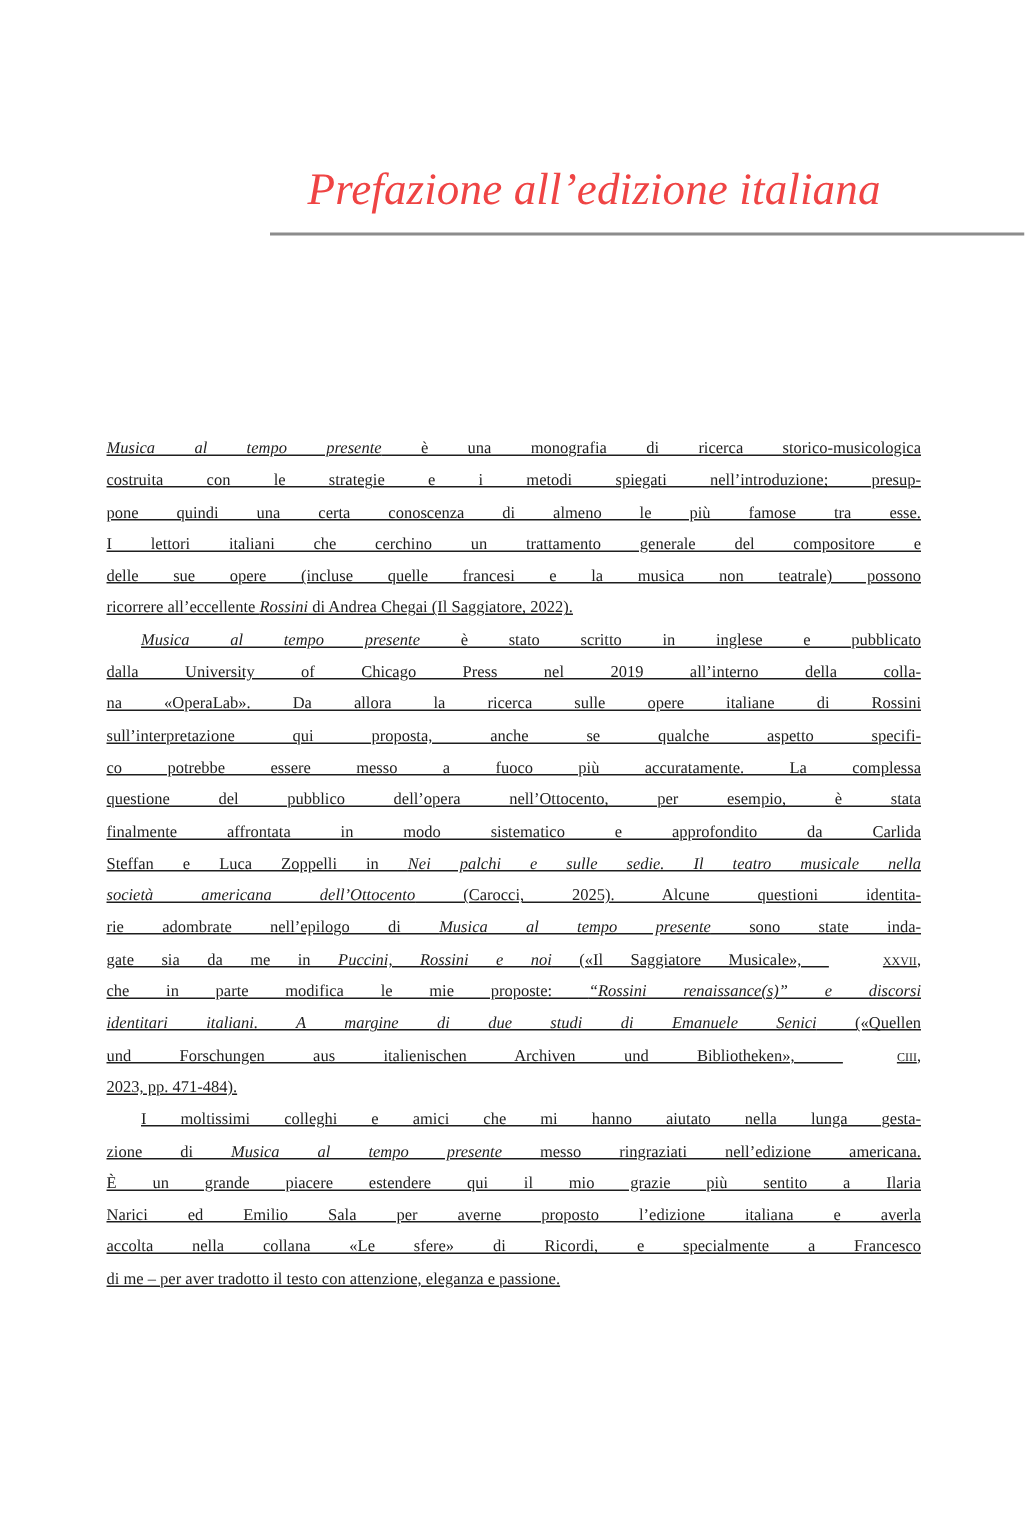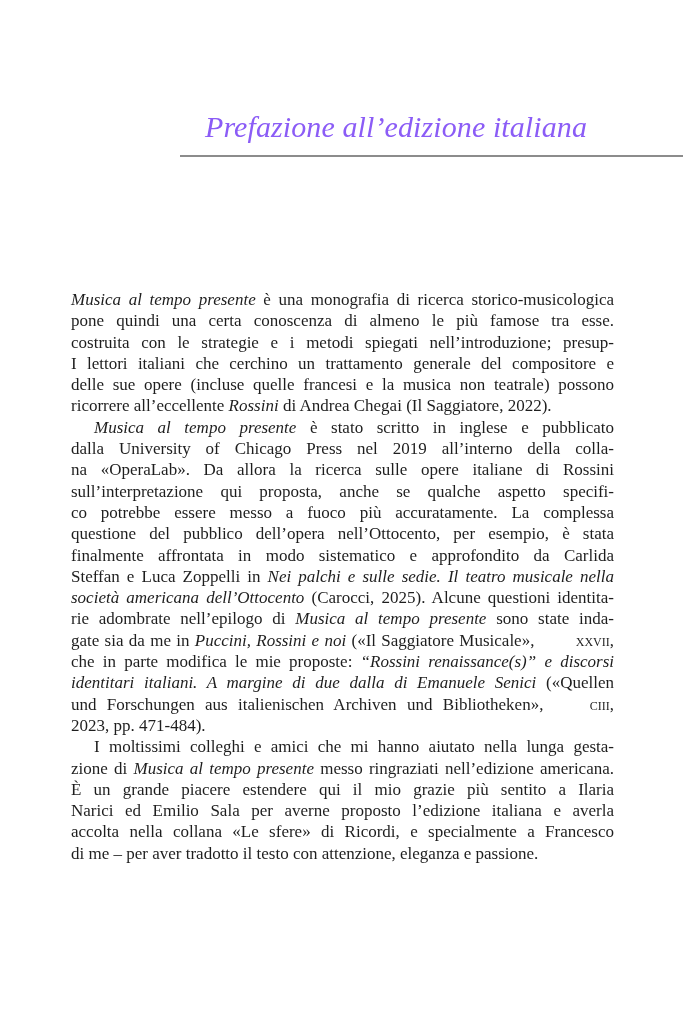--- a/index.html
+++ b/index.html
@@ -16,41 +16,42 @@
       color: #1e1e1e;
     }
     .page-title {
       position: absolute;
       left: 205px;
       top: 110px;
       font-family: "Liberation Serif", "DejaVu Serif", serif;
       font-style: italic;
       font-size: 30px;
       letter-spacing: 0.1px;
-      color: #8b5cf6;
+      color: #ef4444;
       white-space: nowrap;
       margin: 0;
       font-weight: normal;
     }
     .title-rule {
       position: absolute;
       left: 180px;
       top: 155px;
       width: 503px;
       height: 2px;
       background: #8c8c8c;
     }
     .body-text {
       position: absolute;
       left: 71px;
       top: 289px;
       width: 543px;
       font-family: "Liberation Serif", "DejaVu Serif", serif;
-      font-size: 17px;
+      font-size: 11px;
       color: #1e1e1e;
+      text-decoration: underline;
     }
     .line {
       display: block;
       height: 21.3px;
       line-height: 21.3px;
       text-align: justify;
       text-align-last: justify;
       white-space: nowrap;
     }
     .line.last {
@@ -67,40 +68,40 @@
   </style>
 </head>
 <body>
 
 <h1 class="page-title">Prefazione all’edizione italiana</h1>
 <div class="title-rule"></div>
 
 <div class="body-text" id="body-text">
     <div class="paragraph">
       <span class="line"><i>Musica al tempo presente</i><span> è una monografia di ricerca storico-musicologica</span></span>
+      <span class="line"><span>costruita con le strategie e i metodi spiegati nell’introduzione; presup-</span></span>
       <span class="line"><span>pone quindi una certa conoscenza di almeno le più famose tra esse.</span></span>
-      <span class="line"><span>costruita con le strategie e i metodi spiegati nell’introduzione; presup-</span></span>
       <span class="line"><span>I lettori italiani che cerchino un trattamento generale del compositore e</span></span>
       <span class="line"><span>delle sue opere (incluse quelle francesi e la musica non teatrale) possono</span></span>
       <span class="line last"><span>ricorrere all’eccellente </span><i>Rossini</i><span> di Andrea Chegai (Il Saggiatore, 2022).</span></span>
     </div>
     <div class="paragraph">
       <span class="line indent"><i>Musica al tempo presente</i><span> è stato scritto in inglese e pubblicato</span></span>
       <span class="line"><span>dalla University of Chicago Press nel 2019 all’interno della colla-</span></span>
       <span class="line"><span>na «OperaLab». Da allora la ricerca sulle opere italiane di Rossini</span></span>
       <span class="line"><span>sull’interpretazione qui proposta, anche se qualche aspetto specifi-</span></span>
       <span class="line"><span>co potrebbe essere messo a fuoco più accuratamente. La complessa</span></span>
       <span class="line"><span>questione del pubblico dell’opera nell’Ottocento, per esempio, è stata</span></span>
       <span class="line"><span>finalmente affrontata in modo sistematico e approfondito da Carlida</span></span>
       <span class="line"><span>Steffan e Luca Zoppelli in </span><i>Nei palchi e sulle sedie. Il teatro musicale nella</i></span>
       <span class="line"><i>società americana dell’Ottocento</i><span> (Carocci, 2025). Alcune questioni identita-</span></span>
       <span class="line"><span>rie adombrate nell’epilogo di </span><i>Musica al tempo presente</i><span> sono state inda-</span></span>
       <span class="line"><span>gate sia da me in </span><i>Puccini, Rossini e noi</i><span> («Il Saggiatore Musicale», </span><span class="sc">xxvii</span><span>,</span></span>
       <span class="line"><span>che in parte modifica le mie proposte: </span><i>“Rossini renaissance(s)” e discorsi</i></span>
-      <span class="line"><i>identitari italiani. A margine di due dalla di Emanuele Senici</i><span> («Quellen</span></span>
+      <span class="line"><i>identitari italiani. A margine di due studi di Emanuele Senici</i><span> («Quellen</span></span>
       <span class="line"><span>und Forschungen aus italienischen Archiven und Bibliotheken», </span><span class="sc">ciii</span><span>,</span></span>
       <span class="line last"><span>2023, pp. 471-484).</span></span>
     </div>
     <div class="paragraph">
       <span class="line indent"><span>I moltissimi colleghi e amici che mi hanno aiutato nella lunga gesta-</span></span>
       <span class="line"><span>zione di </span><i>Musica al tempo presente</i><span> messo ringraziati nell’edizione americana.</span></span>
       <span class="line"><span>È un grande piacere estendere qui il mio grazie più sentito a Ilaria</span></span>
       <span class="line"><span>Narici ed Emilio Sala per averne proposto l’edizione italiana e averla</span></span>
       <span class="line"><span>accolta nella collana «Le sfere» di Ricordi, e specialmente a Francesco</span></span>
       <span class="line last"><span>di me – per aver tradotto il testo con attenzione, eleganza e passione.</span></span>

